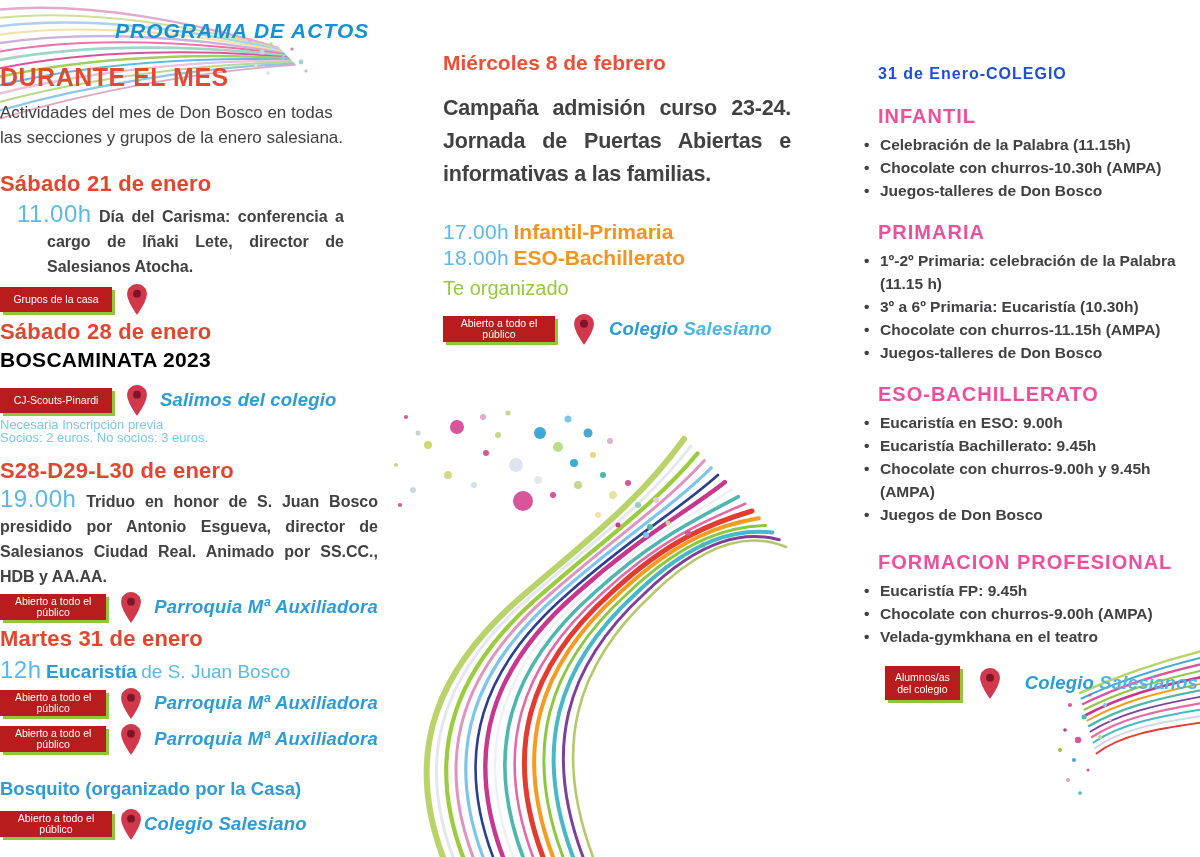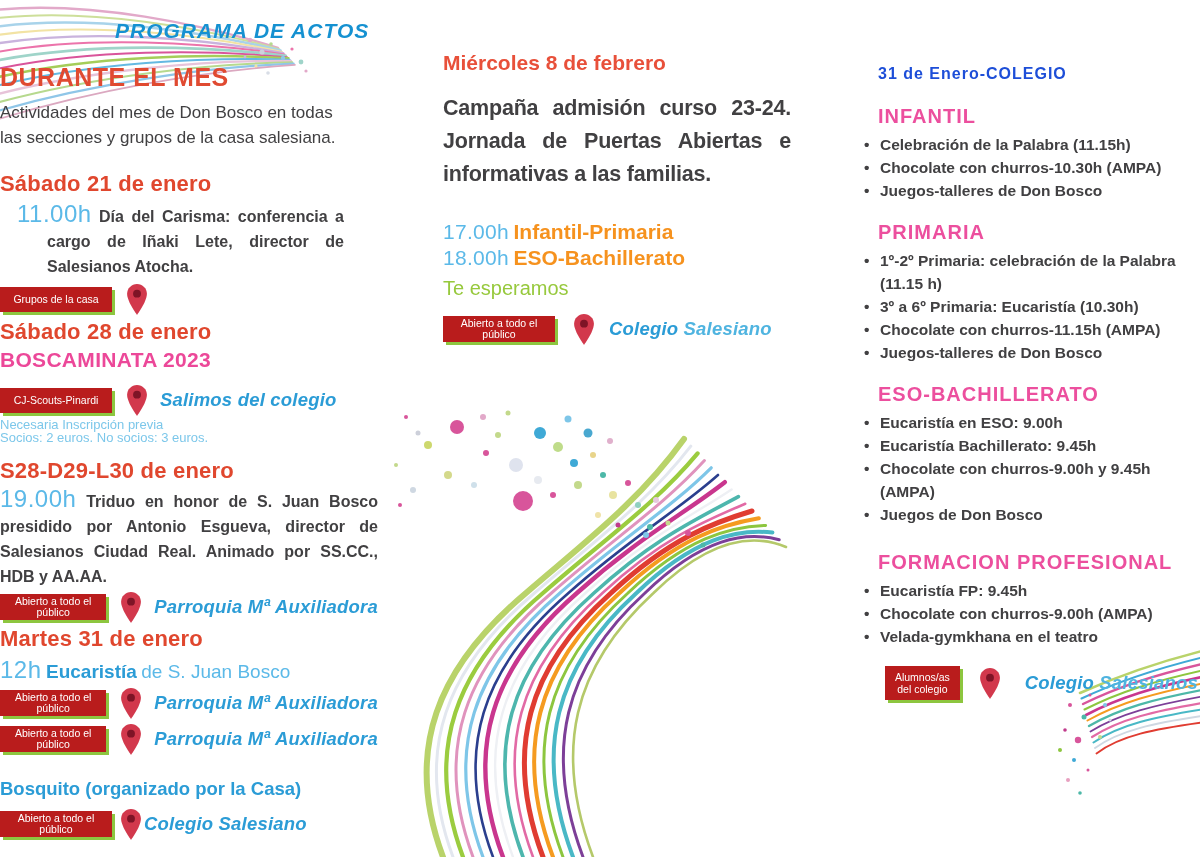--- a/index.html
+++ b/index.html
@@ -36,21 +36,21 @@
   .d1 { margin-top:20px; } .d2 { margin-top:2px; } .d3 { margin-top:13px; } .d4 { margin-top:1px; }
 
   .event-p {
     margin:4px 0 0 0; font-size:16px; font-weight:bold; line-height:25px;
     color:#414042; text-align:justify;
   }
   .event-p .time { font-size:24px; font-weight:400; color:#5bb9e8; letter-spacing:0.5px; }
   .ev1 { box-sizing:border-box; width:344px; padding-left:47px; text-indent:-30px; }
   .ev3 { width:378px; margin-top:2px; }
 
-  .black-title { margin:2px 0 0 0; color:#ec4899; font-size:21px; font-weight:bold; line-height:25px; letter-spacing:0.3px; }
+  .black-title { margin:2px 0 0 0; color:#000000; font-size:21px; font-weight:bold; line-height:25px; letter-spacing:0.3px; }
 
   .badge-row { display:flex; align-items:center; height:34px; }
   .br1 { margin-top:3px; } .br2 { margin-top:11px; } .br3 { margin-top:1px; }
   .br4 { margin-top:2px; } .br5 { margin-top:2px; } .br6 { margin-top:6px; }
 
   .badge {
     box-sizing:border-box; display:inline-flex; align-items:center; justify-content:center;
     width:112px; min-height:25px; padding:2px 3px; background:#b91c1c; color:#ffffff;
     font-size:10.5px; line-height:11px; text-align:center; box-shadow:3px 3px 0 #8dc63f;
   }
@@ -229,21 +229,21 @@
       <circle cx="50" cy="92" r="2" fill="#c3d98b"></circle>
       <circle cx="55" cy="60" r="2" fill="#7ec6e8"></circle>
       <circle cx="40" cy="50" r="1.5" fill="#d8559b"></circle>
       <circle cx="60" cy="75" r="1.5" fill="#cfd8e2"></circle>
     </g>
   </svg>
 
   <div class="col col-left">
     <h1 class="program-title">PROGRAMA DE ACTOS</h1>
     <h2 class="durante">DURANTE EL MES</h2>
-    <p class="intro">Actividades del mes de Don Bosco en todas las secciones y grupos de la casa salesiana.</p>
+    <p class="intro">Actividades del mes de Don Bosco en todas las secciones y grupos de la enero salesiana.</p>
 
     <h3 class="date-h d1">Sábado 21 de enero</h3>
     <p class="event-p ev1"><span class="time">11.00h</span> <span>Día del Carisma: conferencia a cargo de Iñaki Lete, director de Salesianos Atocha.</span></p>
     <div class="badge-row br1">
       <span class="badge">Grupos de la casa</span>
       <svg class="pin" viewBox="0 0 24 36" width="22" height="33">
           <path d="M12 1C6 1 1.2 5.8 1.2 11.8c0 8.6 10.8 23 10.8 23s10.8-14.4 10.8-23C22.8 5.8 18 1 12 1z" fill="#d2384c"></path>
           <circle cx="12" cy="11.6" r="4.3" fill="#7e1426"></circle>
         </svg>
     </div>
@@ -304,21 +304,21 @@
     </div>
   </div>
 
   <div class="col col-mid">
     <h3 class="mid-date">Miércoles 8 de febrero</h3>
     <p class="mid-para mp1">Campaña admisión curso 23-24. Jornada de Puertas Abiertas e informativas a las familias.</p>
     <div class="slots">
       <div class="slot-line"><span class="s-time">17.00h</span> <span class="s-label">Infantil-Primaria</span></div>
       <div class="slot-line"><span class="s-time">18.00h</span> <span class="s-label">ESO-Bachillerato</span></div>
     </div>
-    <div class="tagline">Te esperamos</div>
+    <div class="tagline">Te organizado</div>
     <div class="badge-row mid-badge-row">
       <span class="badge">Abierto a todo el público</span>
       <svg class="pin" viewBox="0 0 24 36" width="22" height="33">
           <path d="M12 1C6 1 1.2 5.8 1.2 11.8c0 8.6 10.8 23 10.8 23s10.8-14.4 10.8-23C22.8 5.8 18 1 12 1z" fill="#d2384c"></path>
           <circle cx="12" cy="11.6" r="4.3" fill="#7e1426"></circle>
         </svg>
       <span class="loc"><span>Colegio</span> <span class="lt">Salesiano</span></span>
     </div>
   </div>
 

